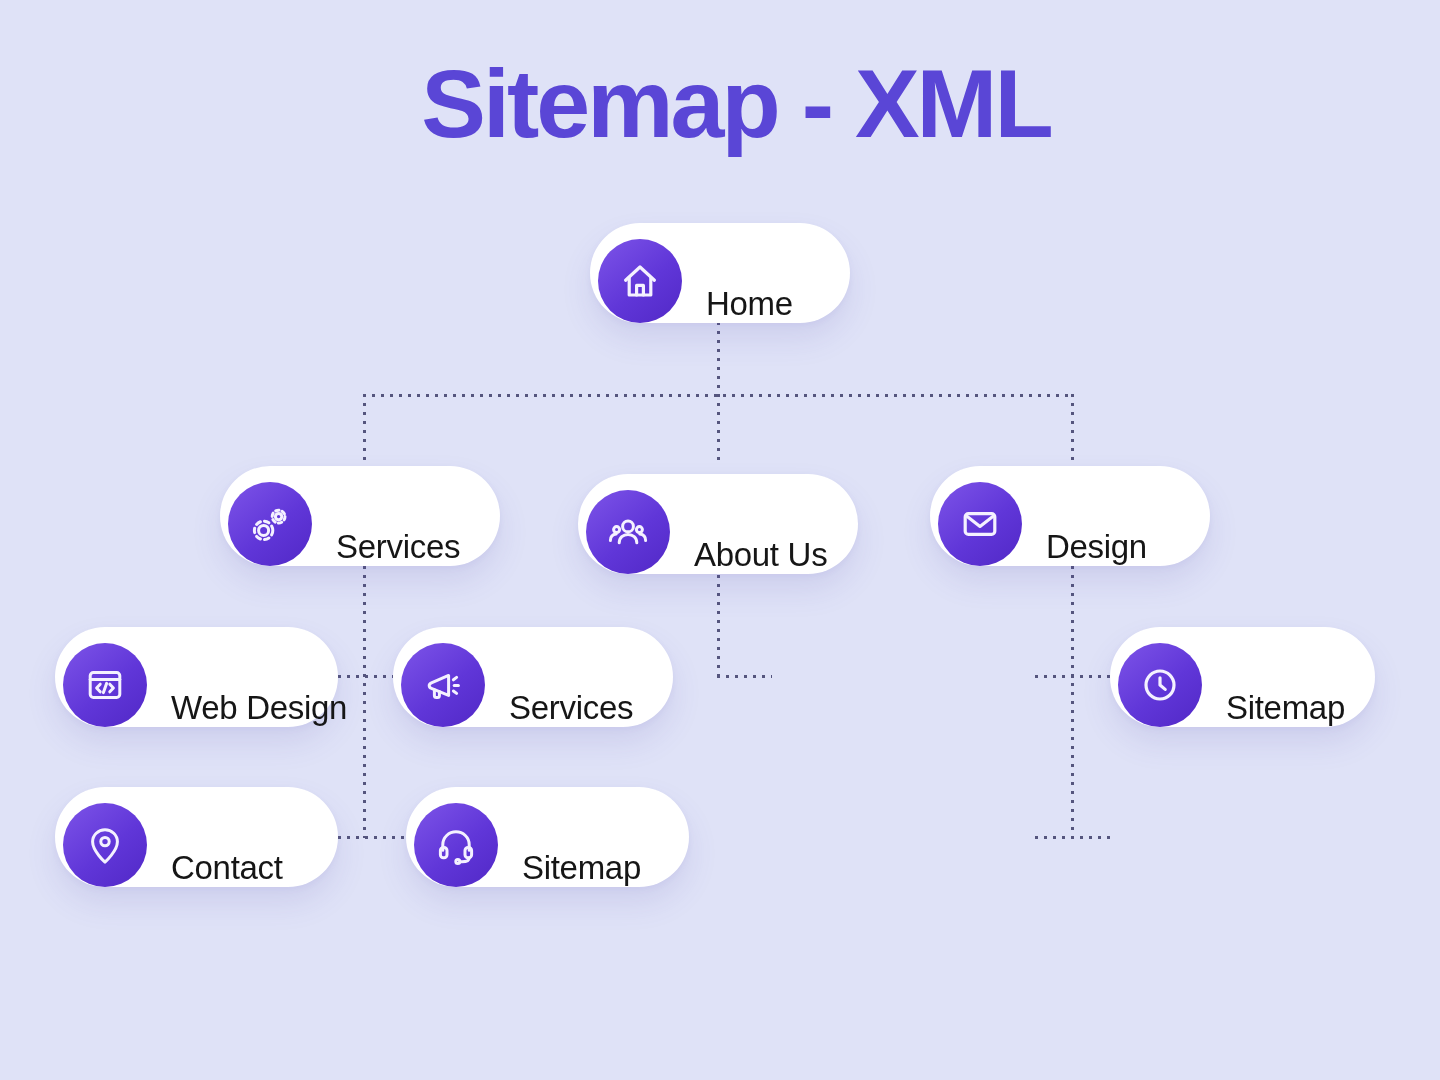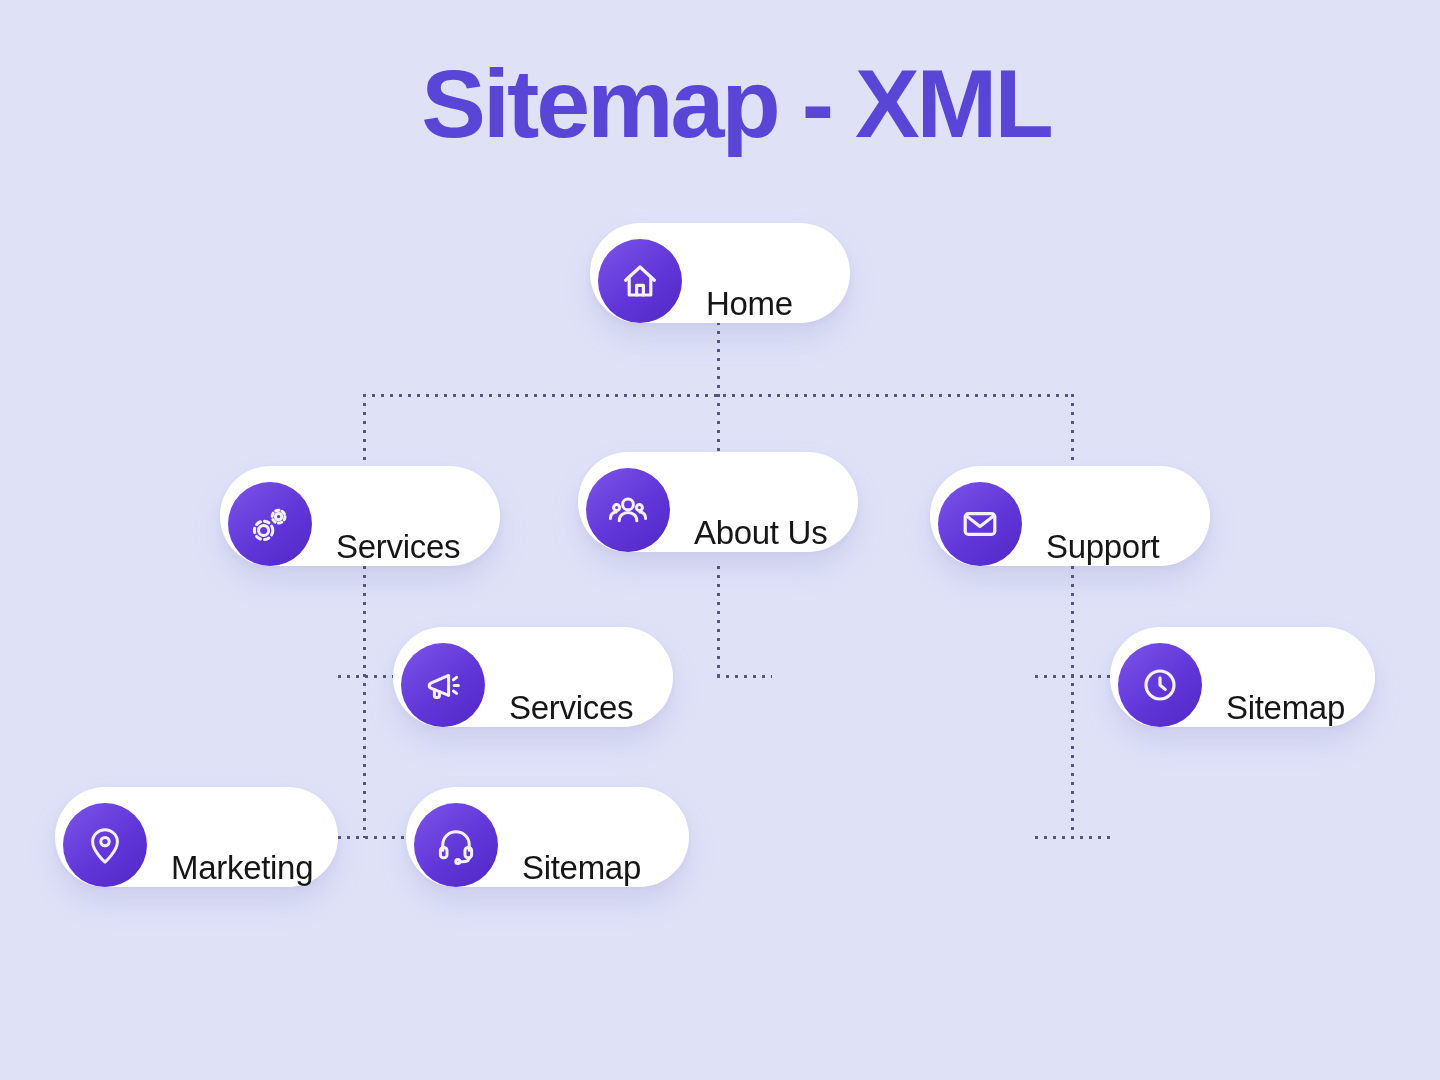--- a/index.html
+++ b/index.html
@@ -78,44 +78,56 @@
       <svg viewBox="0 0 24 24" fill="none" stroke="#f4f1ff" stroke-width="1.5" stroke-linecap="round" stroke-linejoin="round">
         <circle cx="8.8" cy="15.2" r="2.5"></circle>
         <circle cx="8.8" cy="15.2" r="4.6" stroke-dasharray="2.3 2.1"></circle>
         <circle cx="16.3" cy="8.3" r="1.6"></circle>
         <circle cx="16.3" cy="8.3" r="3.2" stroke-dasharray="1.7 1.6"></circle>
       </svg>
     </span>
     <span class="label">Services</span>
   </div>
 
-  <div class="node" style="left:578px;top:452px;width:280px">
+  <div class="node" style="left:578px;top:474px;width:280px">
     <span class="circle">
       <svg viewBox="0 0 24 24" fill="none" stroke="#f4f1ff" stroke-width="1.5" stroke-linecap="round" stroke-linejoin="round">
         <circle cx="12" cy="9.2" r="2.7"></circle>
         <path d="M7.6 17.4 c0-2.6 2-4.2 4.4-4.2 s4.4 1.6 4.4 4.2"></path>
         <circle cx="6.3" cy="10.8" r="1.5"></circle>
         <path d="M3.2 16.2 c0-1.9 1.2-3 2.9-3.2"></path>
         <circle cx="17.7" cy="10.8" r="1.5"></circle>
         <path d="M20.8 16.2 c0-1.9-1.2-3-2.9-3.2"></path>
       </svg>
     </span>
     <span class="label">About Us</span>
   </div>
 
   <div class="node" style="left:930px;top:466px;width:280px">
     <span class="circle">
       <svg viewBox="0 0 24 24" fill="none" stroke="#f4f1ff" stroke-width="1.6" stroke-linecap="round" stroke-linejoin="round">
         <rect x="4.6" y="6.8" width="14.8" height="10.4" rx="1.6"></rect>
         <path d="M5.6 8.2 L12 13.2 L18.4 8.2"></path>
       </svg>
     </span>
-    <span class="label">Support</span>
+    <span class="label">Design</span>
   </div>
 
+  <div class="node" style="left:55px;top:627px;width:283px">
+    <span class="circle">
+      <svg viewBox="0 0 24 24" fill="none" stroke="#f4f1ff" stroke-width="1.5" stroke-linecap="round" stroke-linejoin="round">
+        <rect x="4.6" y="5.8" width="14.8" height="12.4" rx="1.6"></rect>
+        <path d="M4.6 9.2 H19.4"></path>
+        <path d="M9.6 11.6 L7.8 13.5 L9.6 15.4"></path>
+        <path d="M14.4 11.6 L16.2 13.5 L14.4 15.4"></path>
+        <path d="M12.8 11.2 L11.2 15.8"></path>
+      </svg>
+    </span>
+    <span class="label">Web Design</span>
+  </div>
 
   <div class="node" style="left:393px;top:627px;width:280px">
     <span class="circle">
       <svg viewBox="0 0 24 24" fill="none" stroke="#f4f1ff" stroke-width="1.5" stroke-linecap="round" stroke-linejoin="round">
         <path d="M14.8 7.2 L6.2 10.9 C5.5 11.2 5.1 11.6 5.1 12.3 C5.1 13 5.5 13.5 6.2 13.7 L14.8 17.2 Z"></path>
         <path d="M7.7 14.4 V17.3 C7.7 17.9 8.1 18.3 8.7 18.3 H9.3 C9.9 18.3 10.2 17.9 10.2 17.3 V15.3"></path>
         <path d="M17.2 9.4 L18.8 8.2"></path>
         <path d="M17.6 12.2 H19.7"></path>
         <path d="M17.2 15 L18.8 16.2"></path>
       </svg>
@@ -134,21 +146,21 @@
     <span class="label">Sitemap</span>
   </div>
 
   <div class="node" style="left:55px;top:787px;width:283px">
     <span class="circle">
       <svg viewBox="0 0 24 24" fill="none" stroke="#f4f1ff" stroke-width="1.5" stroke-linecap="round" stroke-linejoin="round">
         <path d="M12 20.6 C12 20.6 5.8 15 5.8 10.4 C5.8 7 8.6 4.4 12 4.4 C15.4 4.4 18.2 7 18.2 10.4 C18.2 15 12 20.6 12 20.6 Z"></path>
         <circle cx="12" cy="10.3" r="2.1"></circle>
       </svg>
     </span>
-    <span class="label">Marketing</span>
+    <span class="label">Contact</span>
   </div>
 
   <div class="node" style="left:406px;top:787px;width:283px">
     <span class="circle">
       <svg viewBox="0 0 24 24" fill="none" stroke="#f4f1ff" stroke-width="1.5" stroke-linecap="round" stroke-linejoin="round">
         <path d="M5.4 14.6 V11.8 C5.4 8.2 8.4 5.4 12 5.4 C15.6 5.4 18.6 8.2 18.6 11.8 V14.6"></path>
         <rect x="4.2" y="13.2" width="3.3" height="5.2" rx="1.5"></rect>
         <rect x="16.5" y="13.2" width="3.3" height="5.2" rx="1.5"></rect>
         <path d="M18.6 18.4 C18.6 19.8 16.8 20.4 15 20.4 H13.9"></path>
         <circle cx="12.9" cy="20.3" r="1"></circle>

